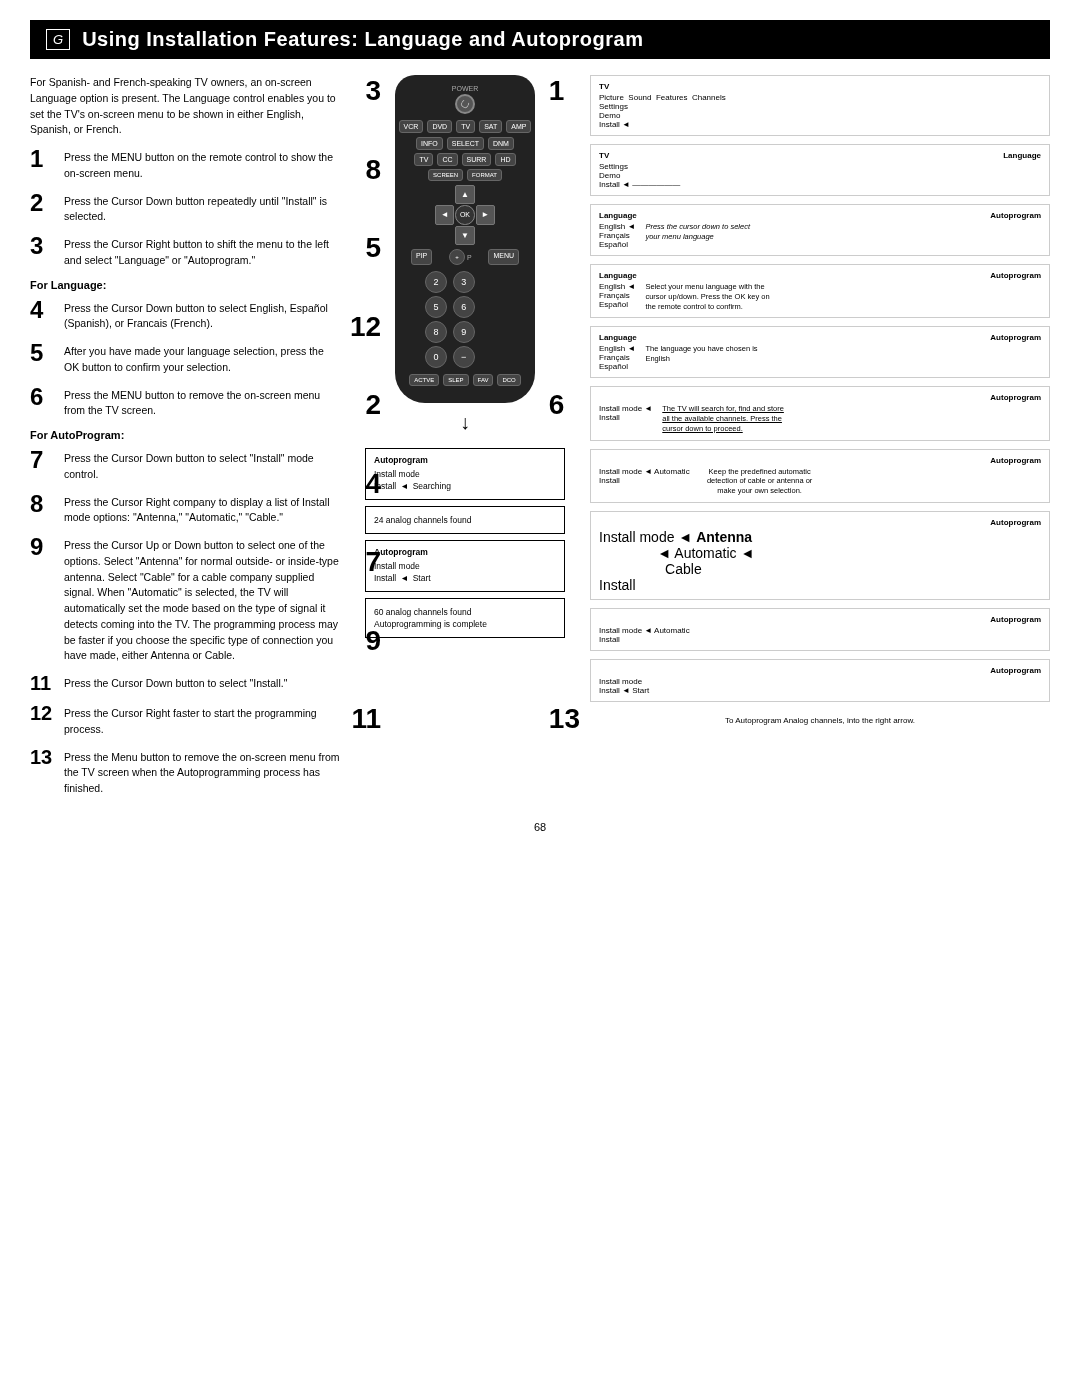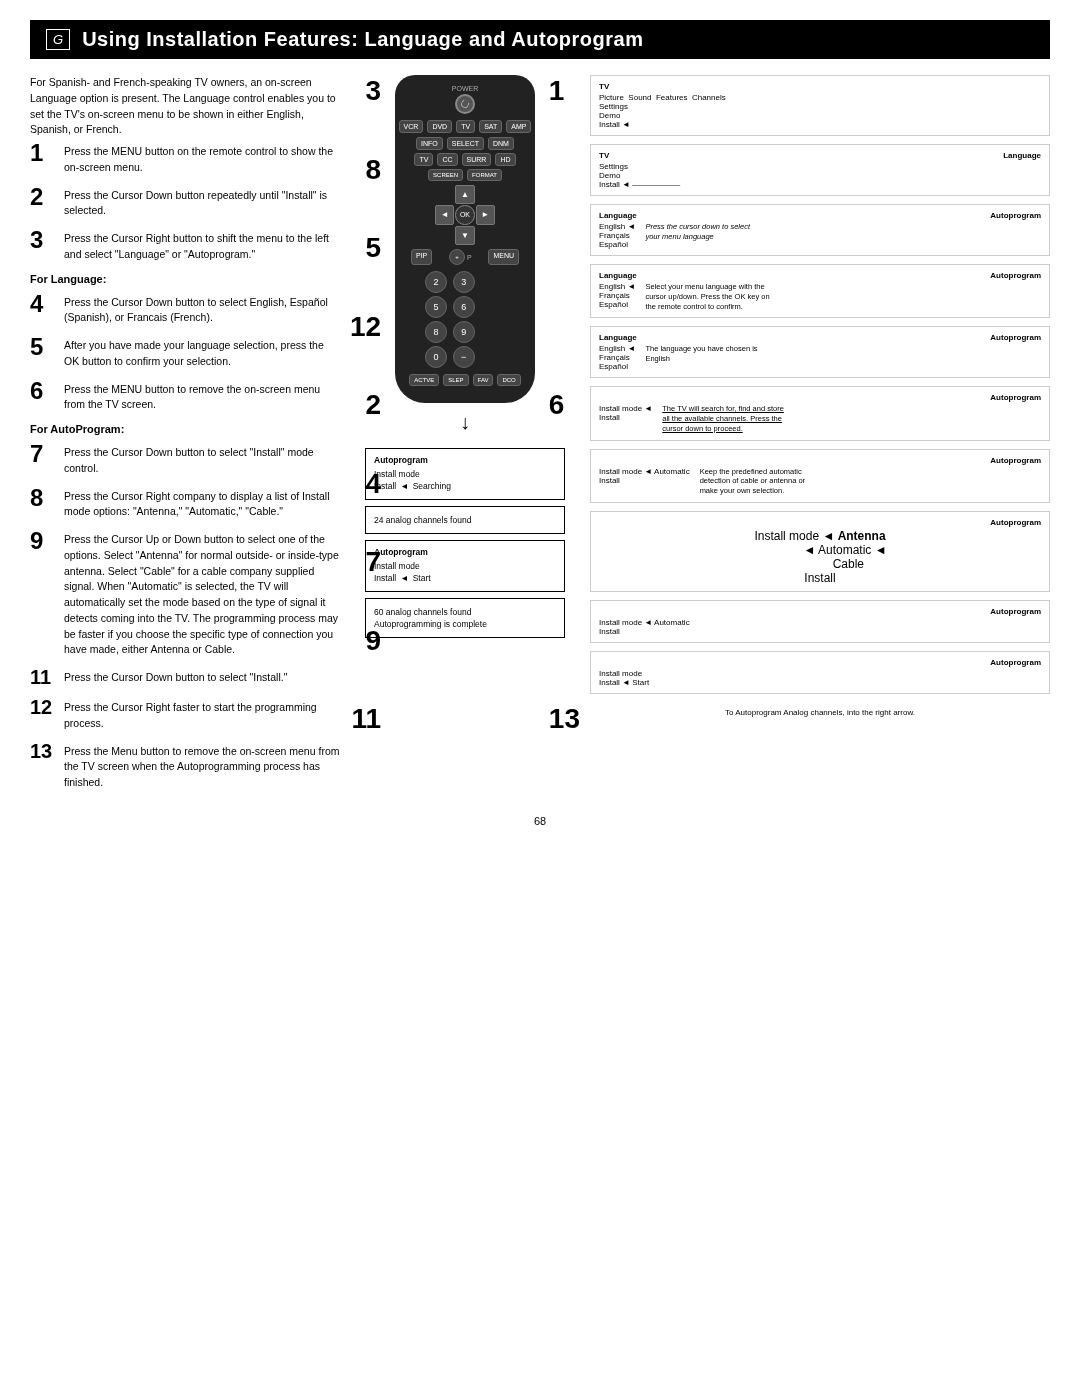--- a/index.html
+++ b/index.html
@@ -43,21 +43,21 @@
 
     
     .left-col {
       width: 310px;
       flex-shrink: 0;
     }
 
     .intro-text {
       font-size: 10.5px;
       line-height: 1.5;
-      margin-bottom: 2px;
+      margin-bottom: 8px;
     }
 
     .step-list {
       list-style: none;
     }
     .step-item {
       display: flex;
       margin-bottom: 8px;
       align-items: flex-start;
     }
@@ -551,29 +551,29 @@
 
       <div class="menu-screen">
         <div style="display:flex; justify-content:flex-end; font-size:8px; font-weight:bold; margin-bottom:2px;">
           <span>Autoprogram</span>
         </div>
         <div style="display:flex; gap:10px; font-size:8px;">
           <div>
             <div>Install mode ◄ Automatic</div>
             <div>Install</div>
           </div>
-          <div style="font-size:7.5px; max-width:120px; line-height:1.3;">Keep the predefined automatic detection of cable or antenna or make your own selection.</div>
+          <div style="font-size:7.5px; max-width:120px; line-height:1.3;text-align:center;">Keep the predefined automatic detection of cable or antenna or make your own selection.</div>
         </div>
       </div>
 
       <div class="menu-screen">
         <div style="display:flex; justify-content:flex-end; font-size:8px; font-weight:bold; margin-bottom:2px;">
           <span>Autoprogram</span>
         </div>
-        <div style="font-size:12px;text-align:center;">
+        <div style="font-size:14px;">
           <div>Install mode ◄ <strong>Antenna</strong></div>
           <div>&nbsp;&nbsp;&nbsp;&nbsp;&nbsp;&nbsp;&nbsp;&nbsp;&nbsp;&nbsp;&nbsp;&nbsp;&nbsp;&nbsp;&nbsp;◄ Automatic ◄</div>
           <div>&nbsp;&nbsp;&nbsp;&nbsp;&nbsp;&nbsp;&nbsp;&nbsp;&nbsp;&nbsp;&nbsp;&nbsp;&nbsp;&nbsp;&nbsp;&nbsp;&nbsp;Cable</div>
           <div>Install</div>
         </div>
       </div>
 
       <div class="menu-screen">
         <div style="display:flex; justify-content:flex-end; font-size:8px; font-weight:bold; margin-bottom:2px;">
           <span>Autoprogram</span>

